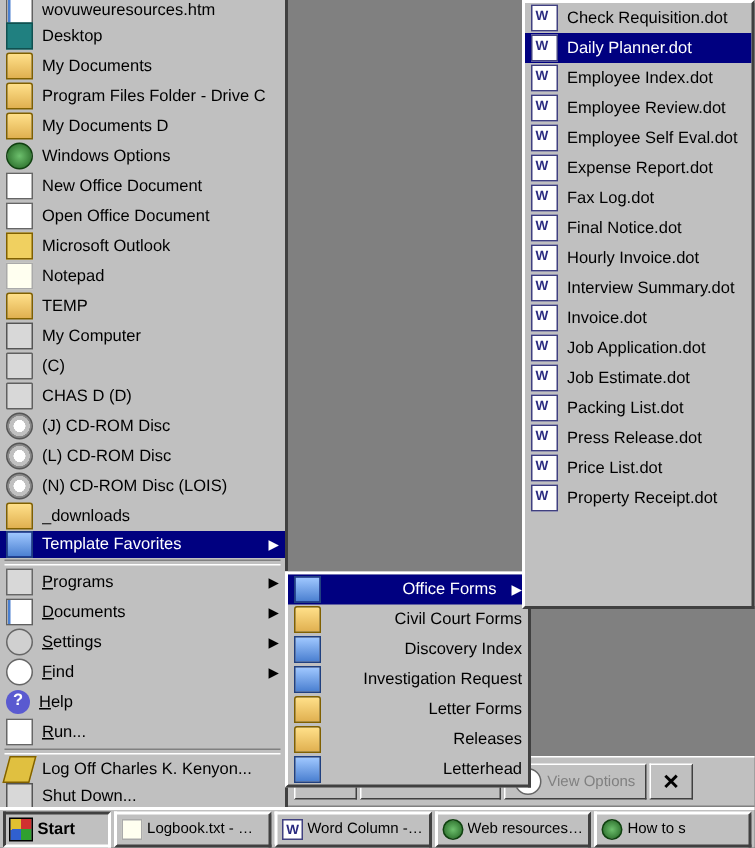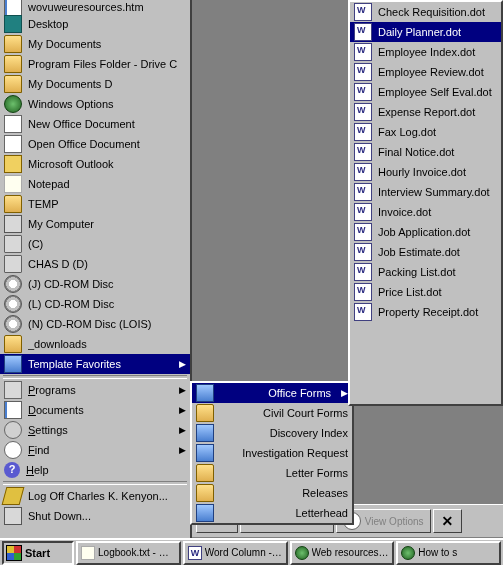--- a/index.html
+++ b/index.html
@@ -204,20 +204,24 @@
       </div>
       <div class="menu-item">
         <span class="ic ic-find"></span>
         <span class="lbl"><span class="u">F</span>ind</span>
         <span class="arrow">▶</span>
       </div>
       <div class="menu-item">
         <span class="ic ic-help">?</span>
         <span class="lbl"><span class="u">H</span>elp</span>
       </div>
+      <div class="menu-item">
+        <span class="ic ic-run"></span>
+        <span class="lbl"><span class="u">R</span>un...</span>
+      </div>
     </div>
   <div class="sep"></div>
   <div class="menu-item">
     <span class="ic ic-key"></span>
     <span class="lbl trim">Log Off Charles K. Kenyon...</span>
   </div>
   <div class="menu-item">
     <span class="ic ic-computer"></span>
     <span class="lbl">Shut Down...</span>
   </div>
@@ -310,20 +314,24 @@
       <div class="menu-item">
         <span class="ic ic-dot"></span>
         <span class="lbl trim">Job Estimate.dot</span>
       </div>
       <div class="menu-item">
         <span class="ic ic-dot"></span>
         <span class="lbl trim">Packing List.dot</span>
       </div>
       <div class="menu-item">
         <span class="ic ic-dot"></span>
+        <span class="lbl trim">Press Release.dot</span>
+      </div>
+      <div class="menu-item">
+        <span class="ic ic-dot"></span>
         <span class="lbl trim">Price List.dot</span>
       </div>
       <div class="menu-item">
         <span class="ic ic-dot"></span>
         <span class="lbl trim">Property Receipt.dot</span>
       </div>
     </div>
 </div>
 
 <div class="taskbar">

